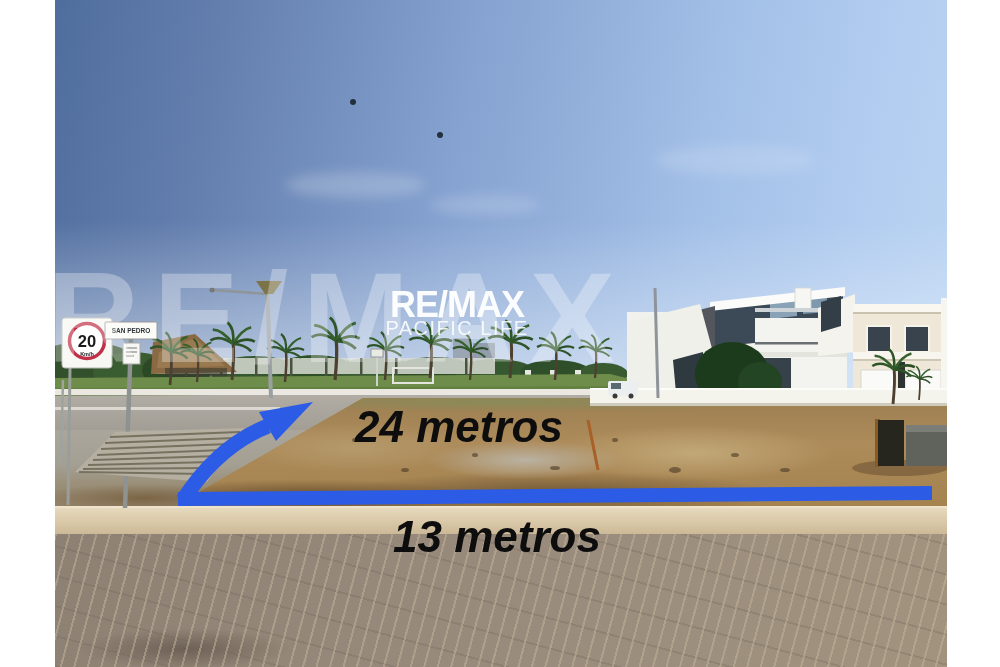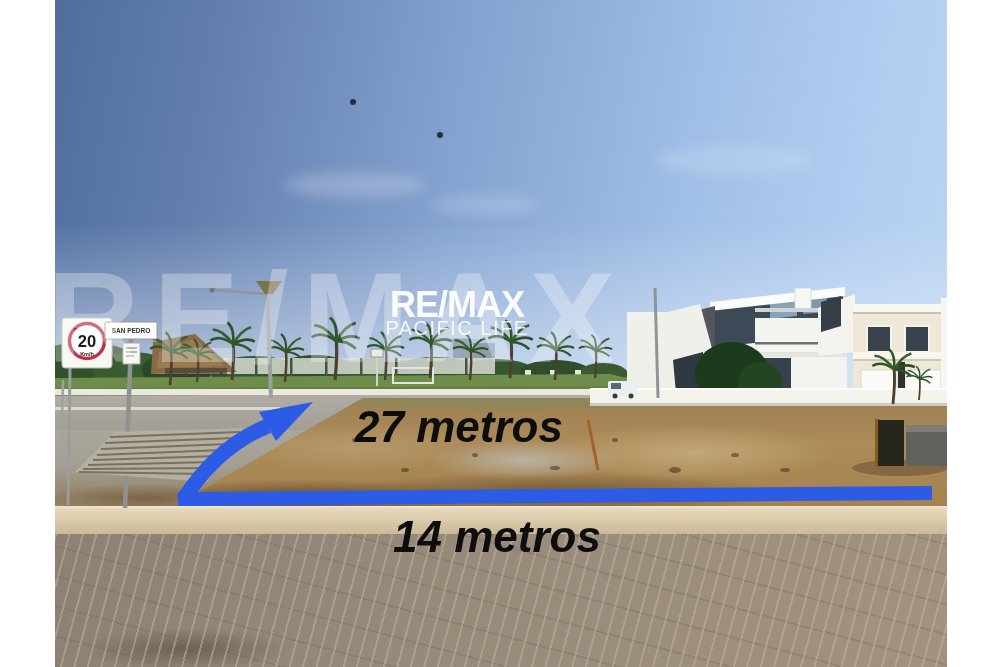--- a/index.html
+++ b/index.html
@@ -283,19 +283,19 @@
         <polygon points="258,402 221,441 204,412" fill="#2c5be6"></polygon>
       </g>
     </svg>
 
     <div class="wm-big">RE/MAX</div>
     <div class="logo">
       <div class="logo-brand">RE/MAX</div>
       <div class="logo-tag">PACIFIC LIFE</div>
     </div>
 
-    <div class="measure side">27 metros</div>
-    <div class="measure front">14 metros</div>
+    <div class="measure side">24 metros</div>
+    <div class="measure front">13 metros</div>
   </div>
 
   <div class="margin left"></div>
   <div class="margin right"></div>
 </div>
 
 </body></html>

